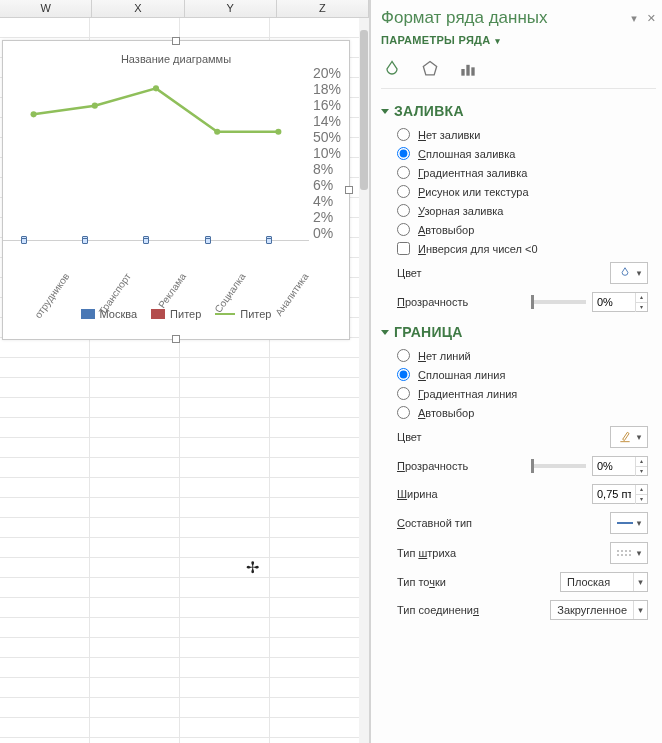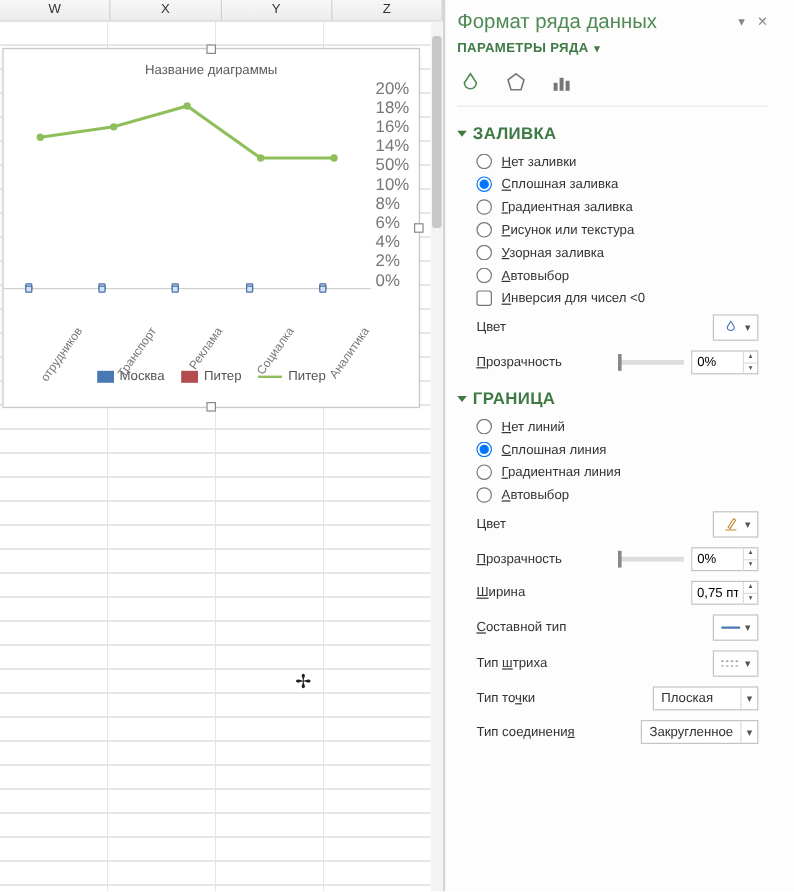--- a/index.html
+++ b/index.html
@@ -160,21 +160,21 @@
     background:#f3f3f3;
   }
   .thumb-v { position:absolute; top:12px; left:1px; right:1px; height:160px; background:#c7c7c7; border-radius:3px;}
 
   
   .pane {
     flex: 1;
     background: #fdfdfd;
     display: flex;
     flex-direction: column;
-    padding: 8px 22px 0 10px;
+    padding: 8px 6px 0 10px;
     border-left: 1px solid #d4d4d4;
   }
   .pane-header {
     color: #4f8a55;
     font-size: 17px;
     display: flex;
     justify-content: space-between;
     align-items: center;
   }
   .pane-header .winicons { display:flex; gap:10px; color:#888; font-size:11px;}

